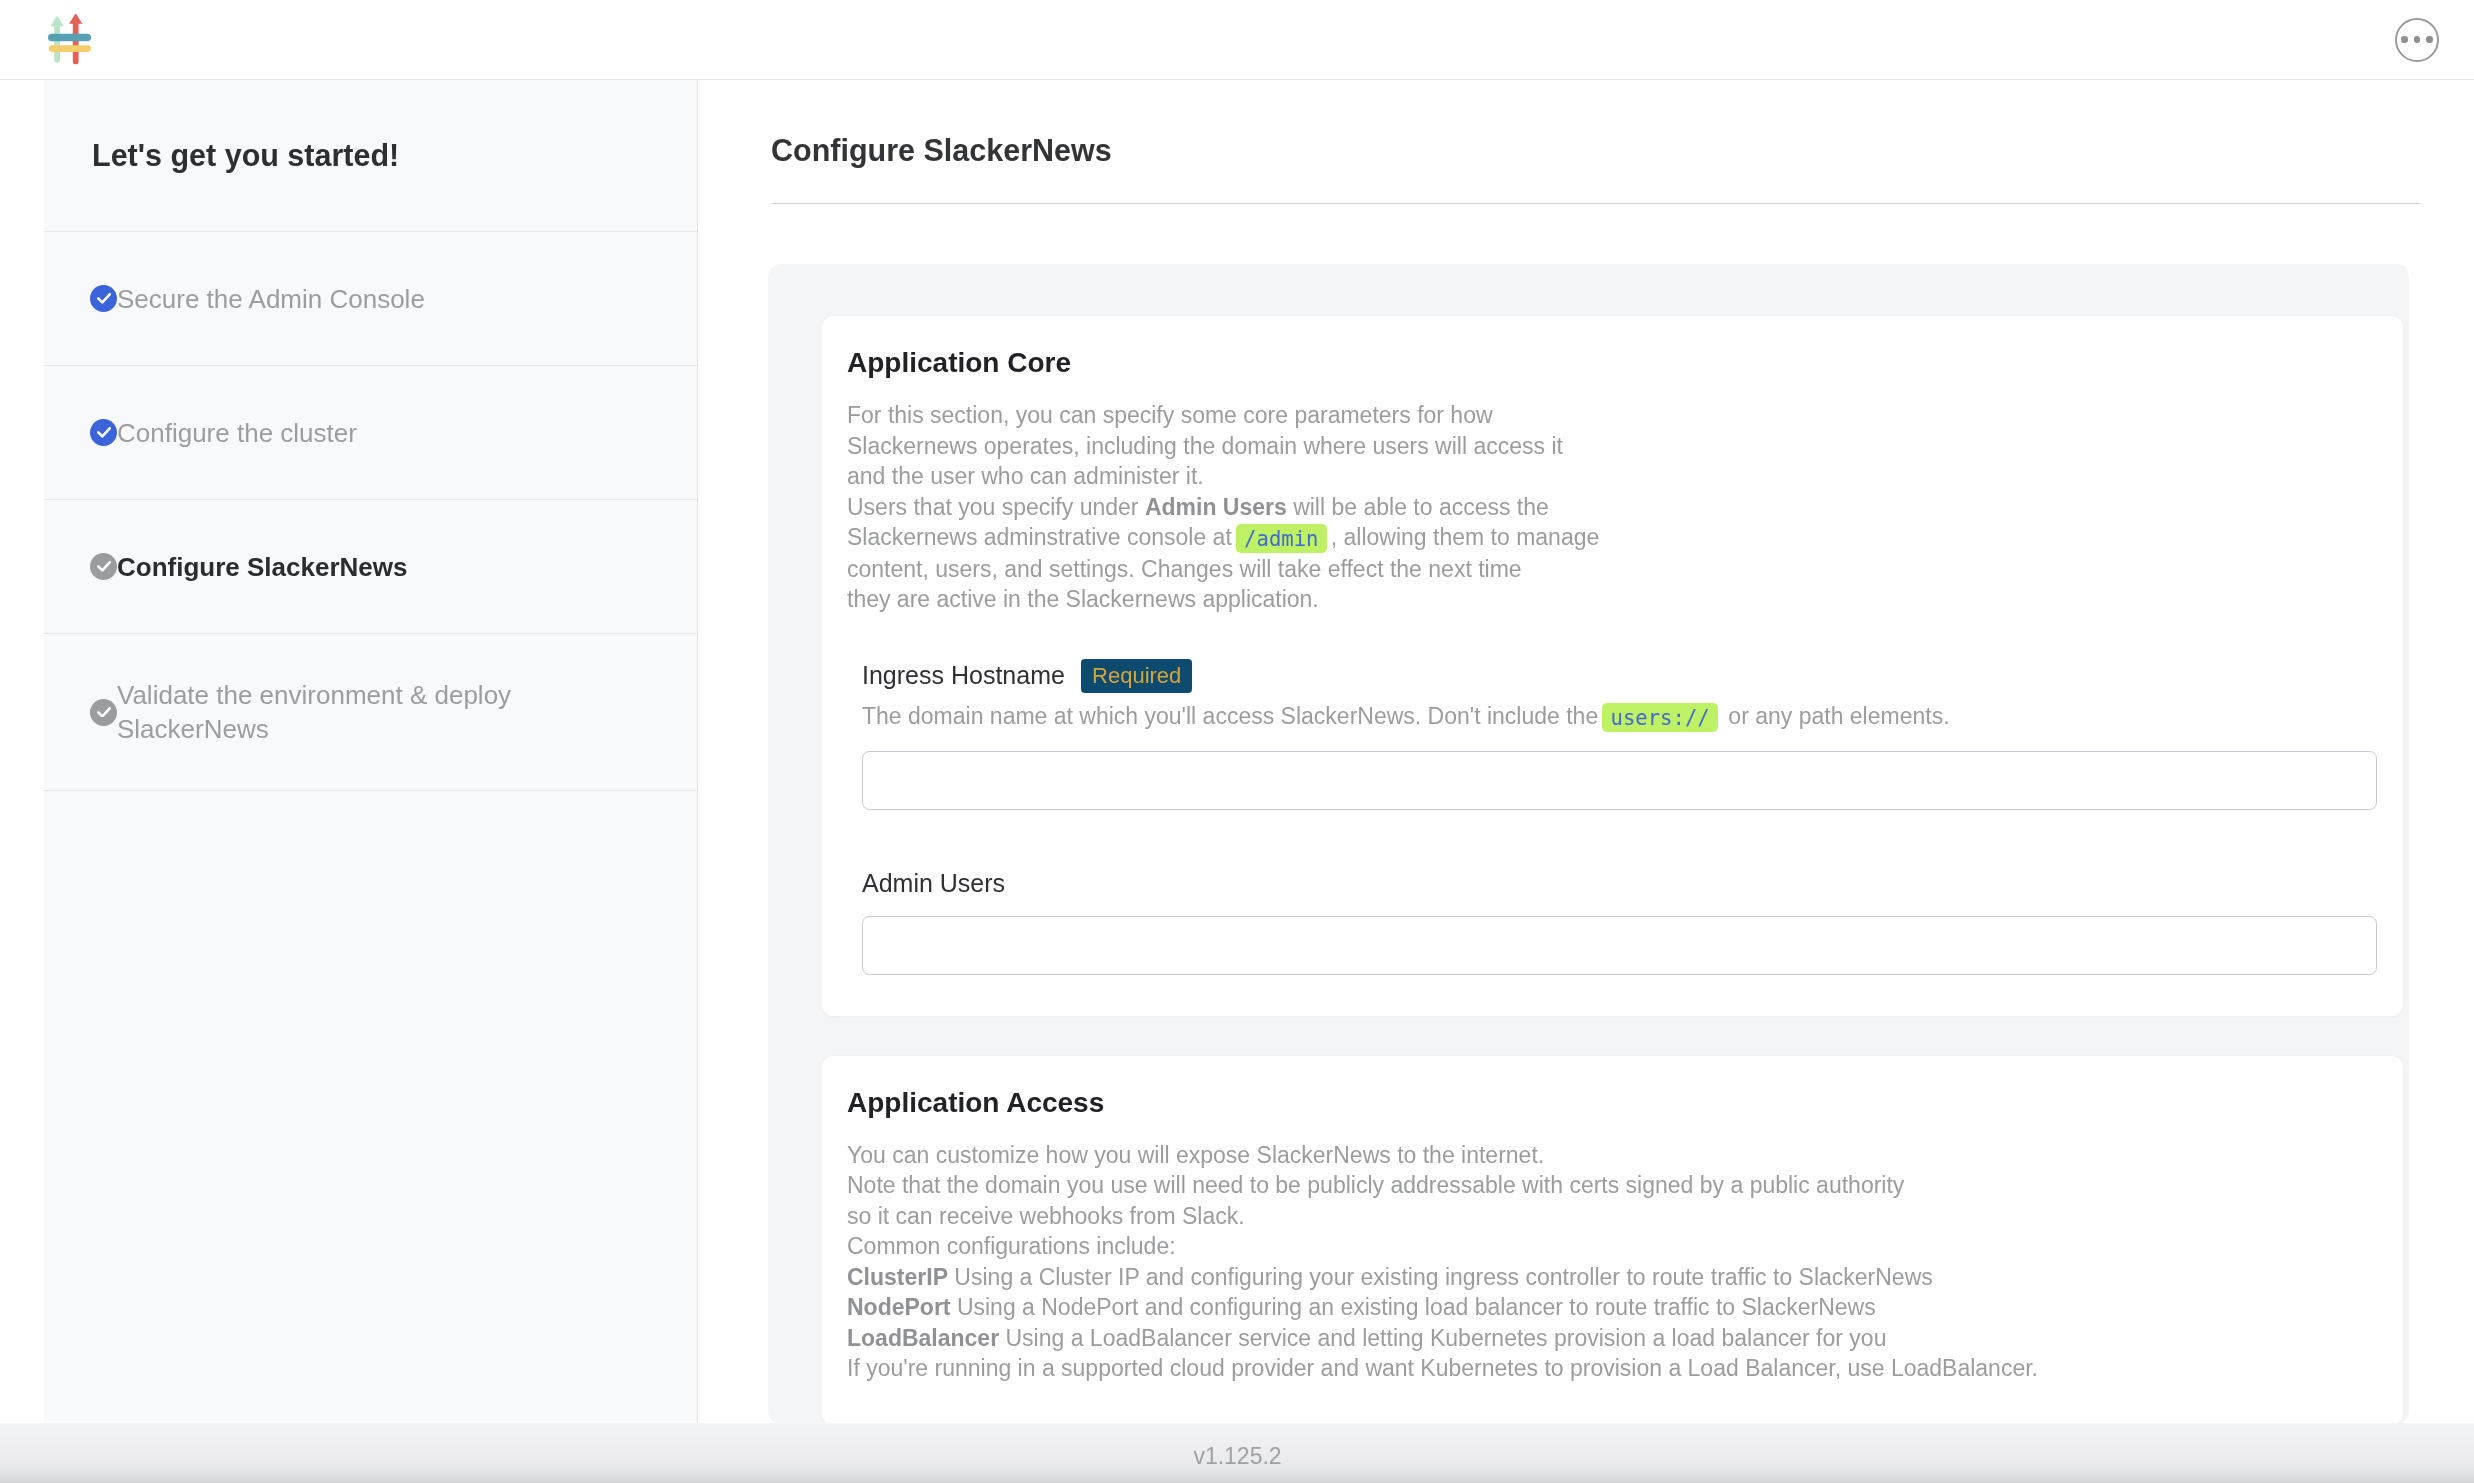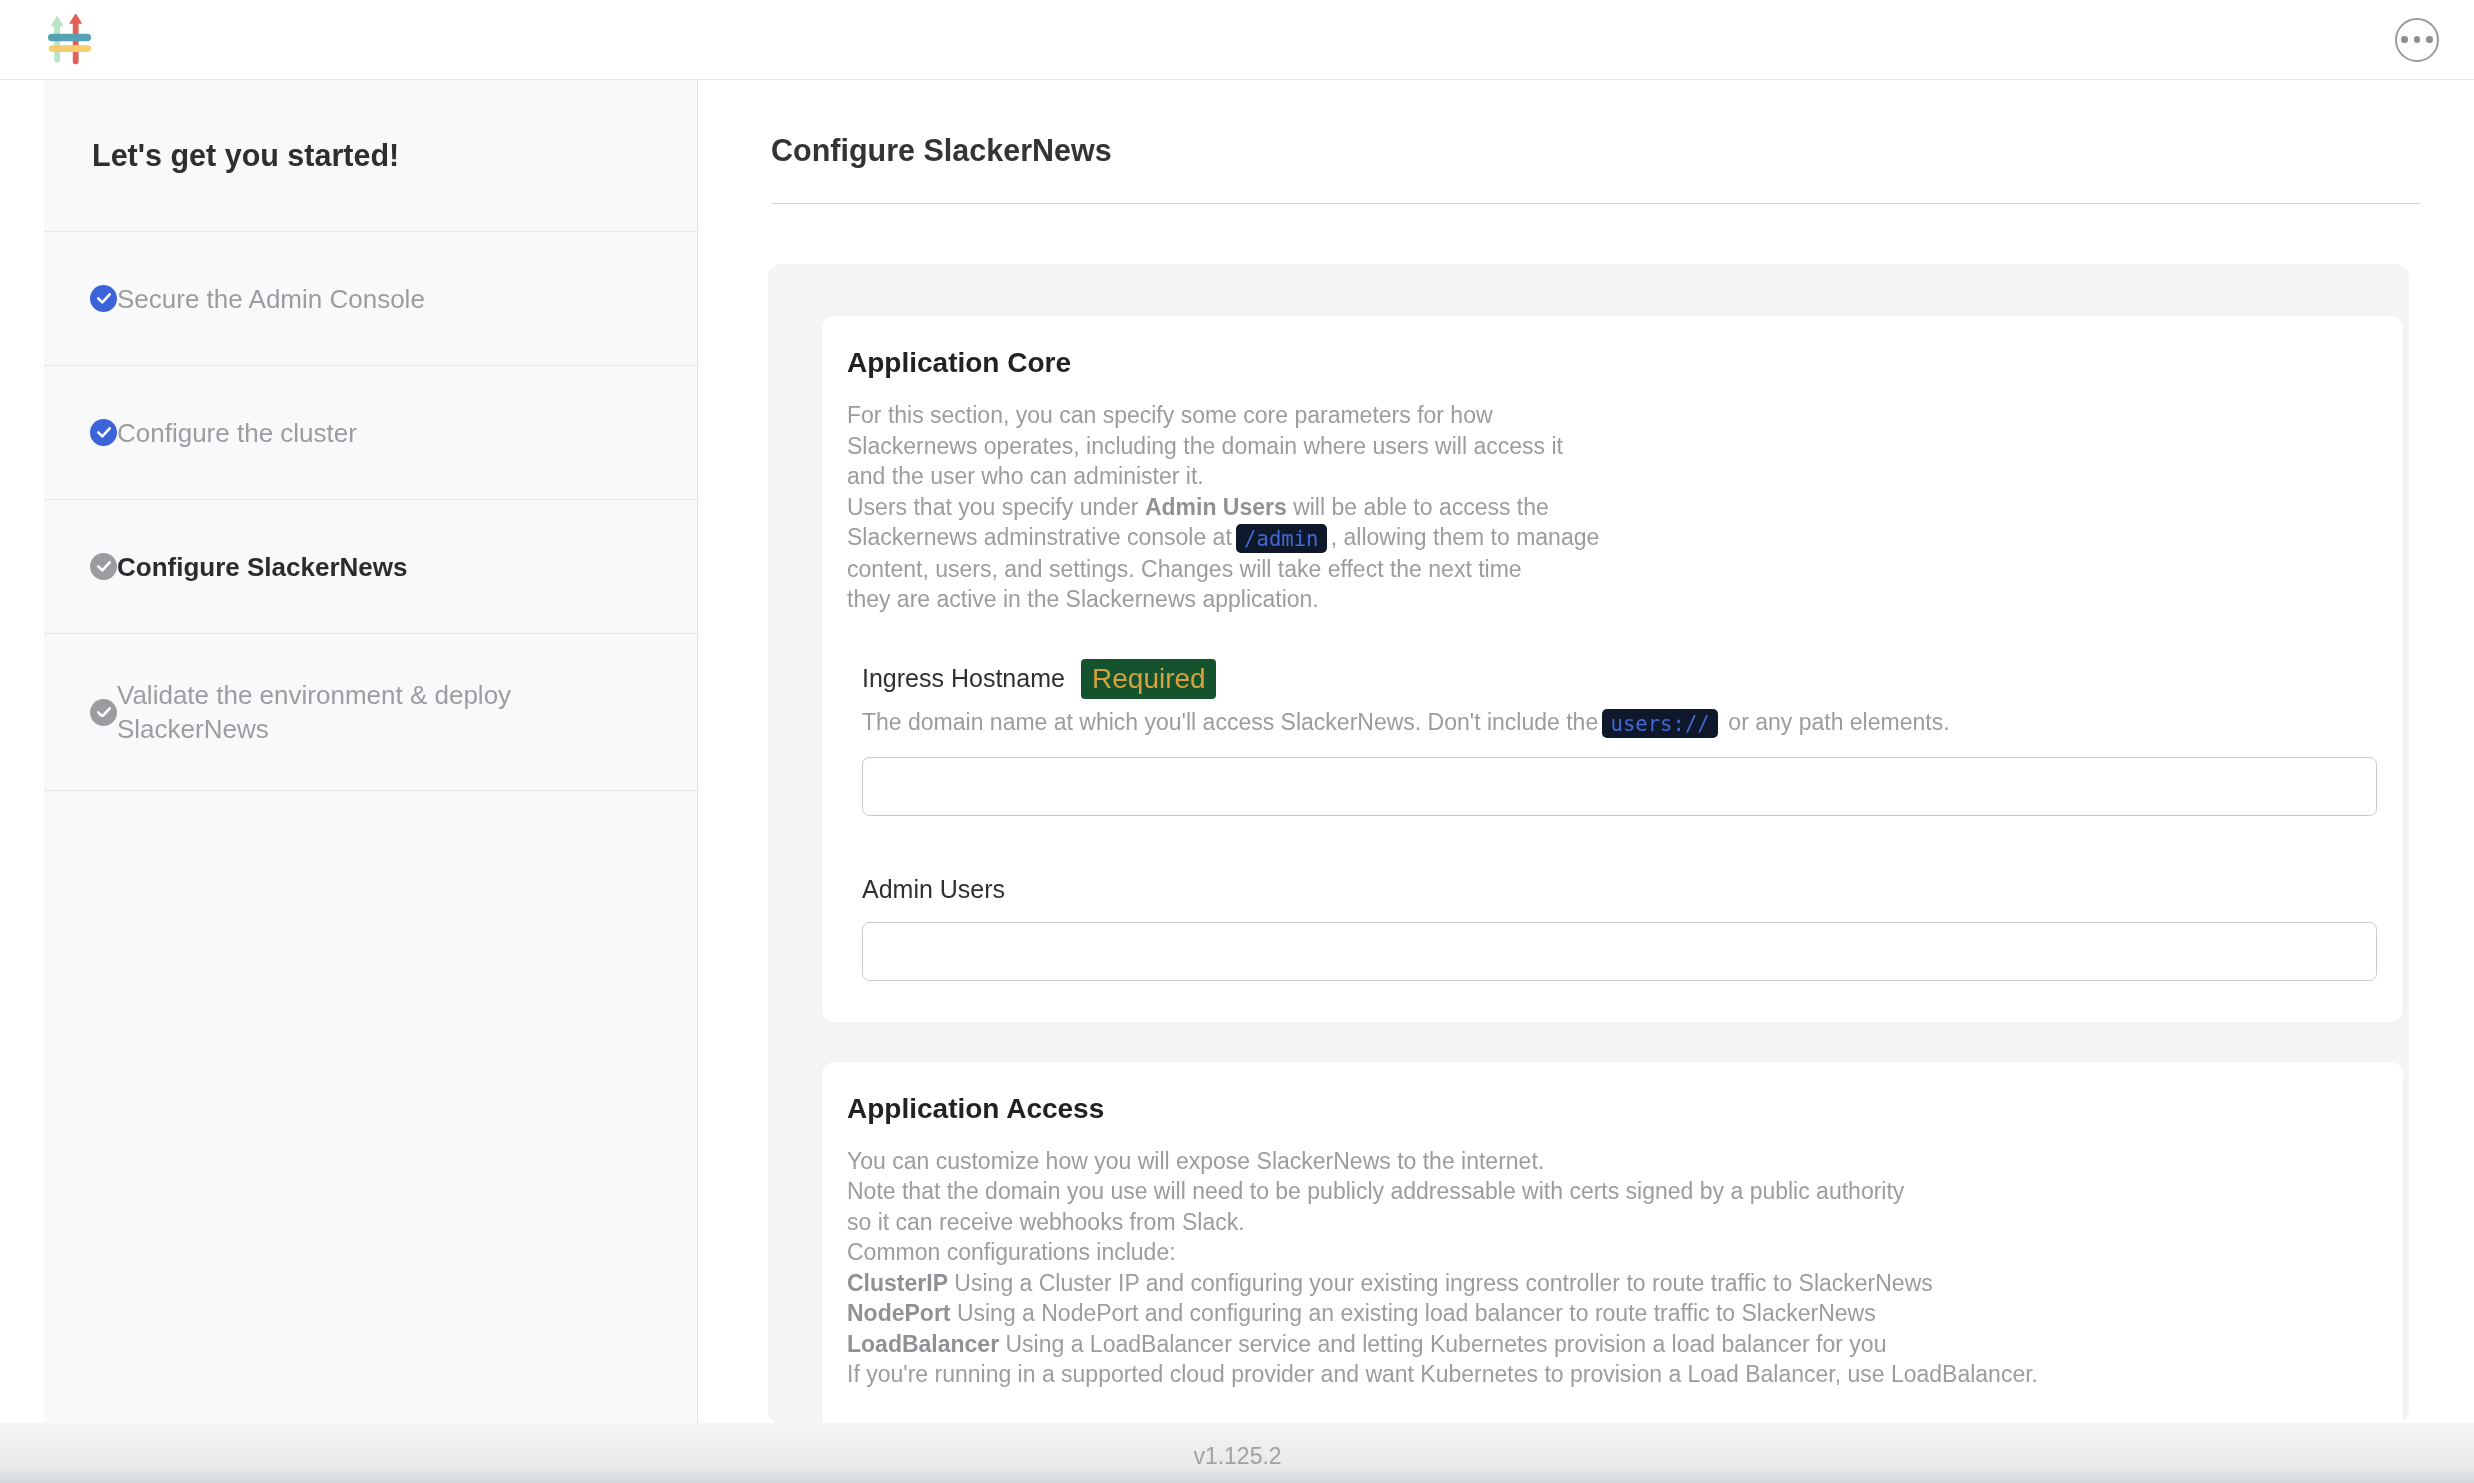--- a/index.html
+++ b/index.html
@@ -44,28 +44,28 @@
            border-radius:13px; padding-top:52px; overflow:hidden; }
 
   .card { margin-left:54px; width:1581px; background:#fff; border-radius:11.5px;
           padding:31px 26px 41px 25px; box-shadow:0 0.8px 2.5px rgba(0,0,0,0.04); }
   .card + .card { margin-top:40px; }
   .card-title { font-size:28px; font-weight:bold; color:#212225; }
   .card-desc { margin-top:21.4px; font-size:23px; line-height:30.5px; color:#9b9c9e; }
   .card-desc strong, .field-desc strong { font-weight:bold; color:#909194; }
 
   .code-pill { font-family:"DejaVu Sans Mono", monospace; font-size:20.6px;
-               color:#4169d1; background:#0f172a; border-radius:5px;
+               color:#4169d1; background:#bef264; border-radius:5px;
                padding:2.5px 8.2px; margin:0 4.1px; white-space:nowrap; }
 
   .field { margin:44px 0 0 15px; }
   .field + .field { margin-top:59px; }
   .field-label-row { display:flex; align-items:center; gap:16.5px; }
   .field-label { font-size:25px; color:#2f3033; }
-  .badge-required { font-size:28px; color:#d6a33e; background:#14532d;
+  .badge-required { font-size:22px; color:#d6a33e; background:#0c4a6e;
                     padding:4.1px 10.7px; border-radius:4.1px;text-align:right; }
   .field-desc { margin-top:8.2px; font-size:23px; color:#9b9c9e; line-height:30.5px; }
   .field-input { margin-top:18px; display:block; width:1515px; height:59px;
                  border:0.8px solid #c6c9cd; border-radius:7.4px; background:#fff;
                  font-size:23px; color:#333; padding:0 16.5px; outline:none; }
 
   
   .footer { height:61px; text-align:center; padding-top:20px;
             font-size:23px; color:#9fa1a4;
             background:linear-gradient(180deg,#f4f5f6 0%,#ededef 45%,#e7e8ea 75%,#d8dadd 94%,#cdd0d3 100%); }

